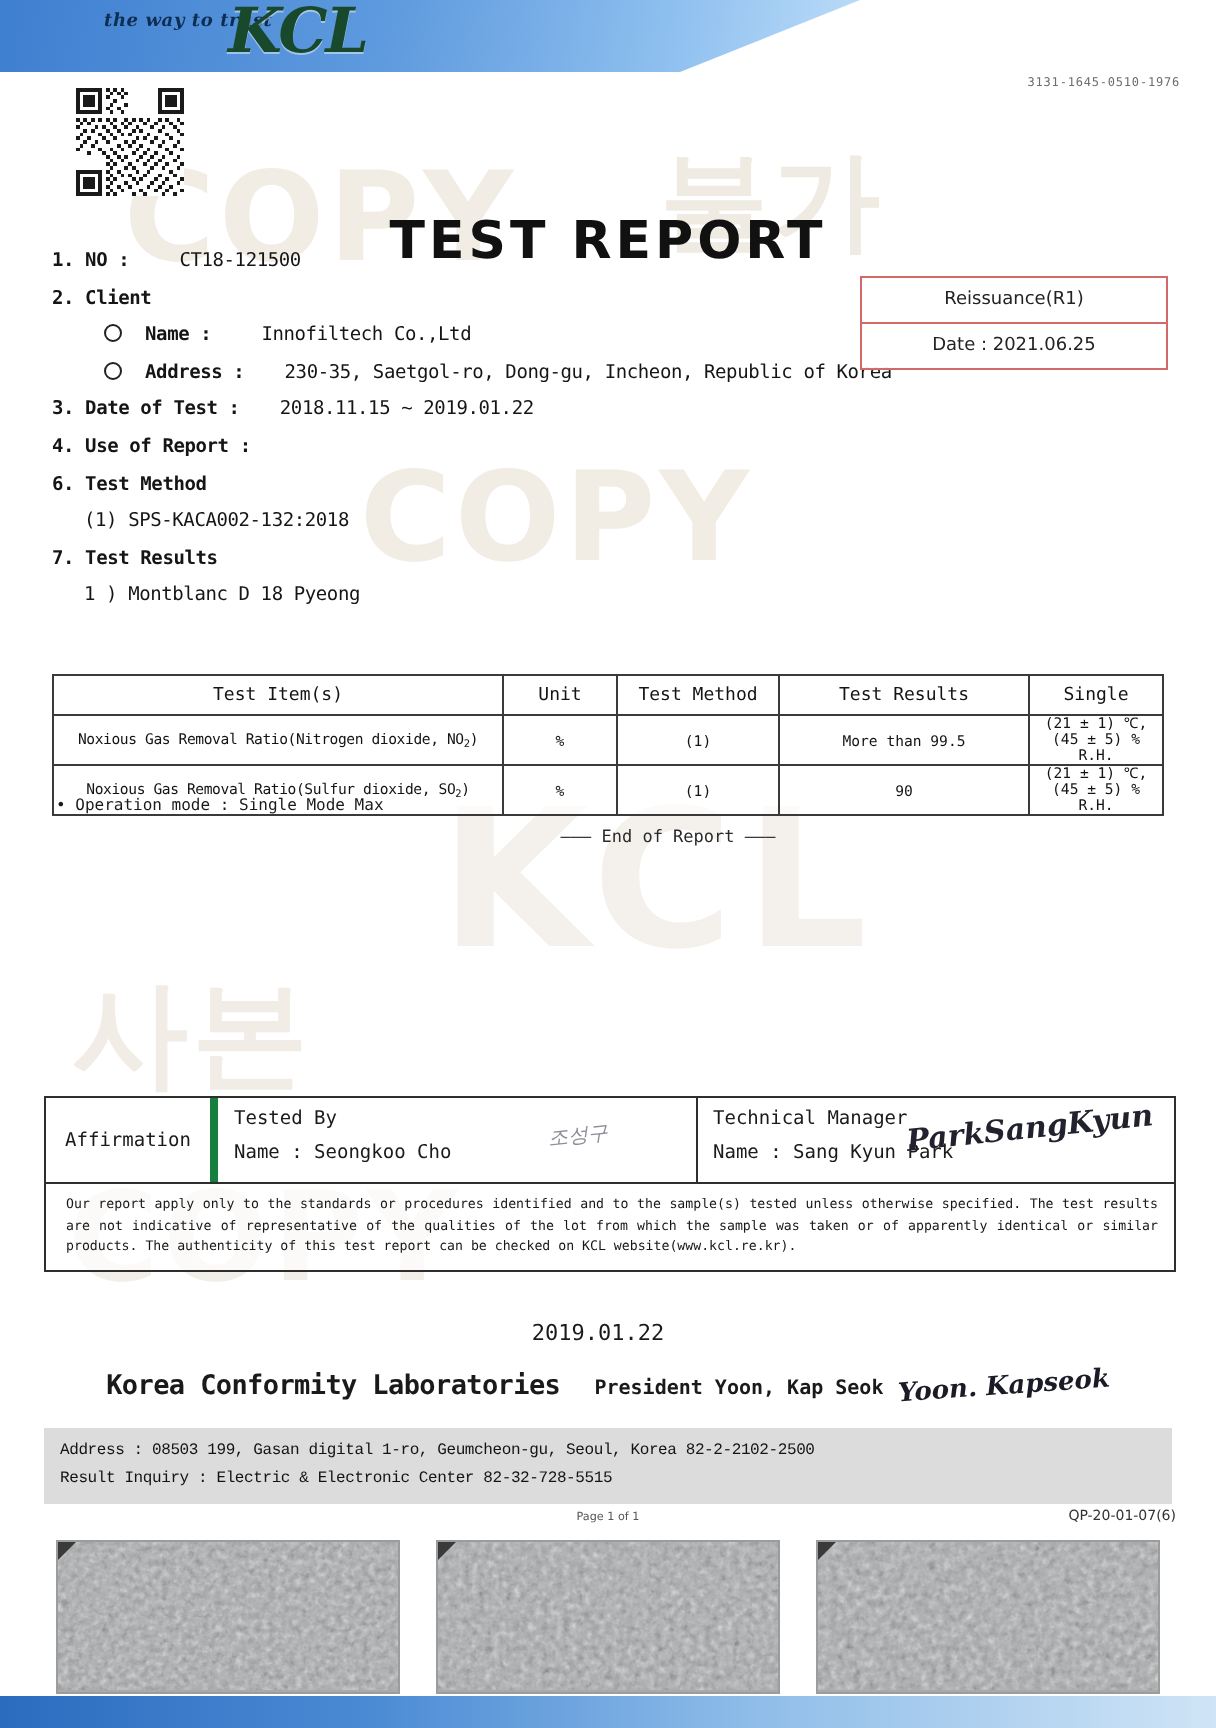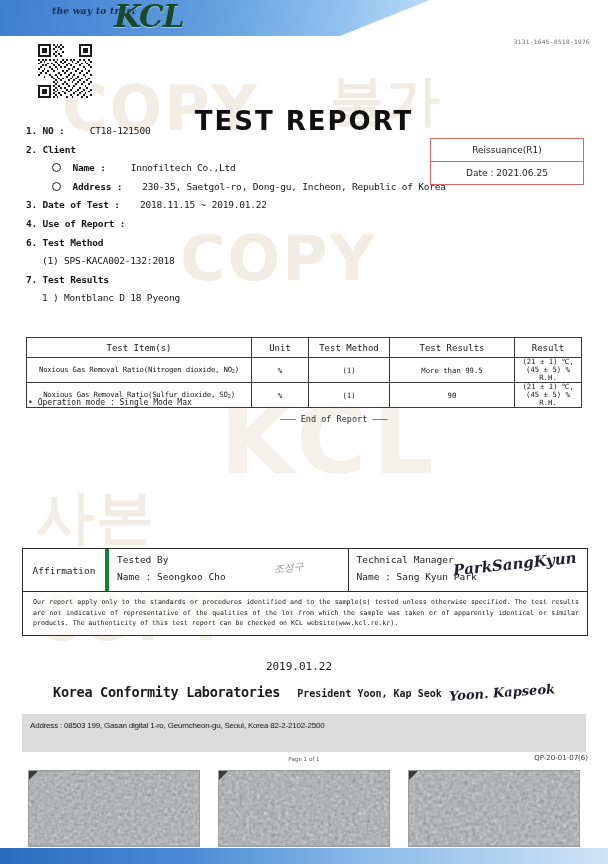--- a/index.html
+++ b/index.html
@@ -113,21 +113,21 @@
   .pres{font-size:10px;font-weight:bold;font-family:"DejaVu Sans Mono",monospace;
      margin-left:12px;text-align:center;}
   .sig-pres{font-family:"DejaVu Serif",serif;font-style:italic;font-size:13px;
      font-weight:bold;color:#1b1b28;margin-left:2px;display:inline-block;
      transform:rotate(-4deg);}
 
   
   .footer{position:absolute;left:22px;top:714px;width:564px;height:38px;z-index:2;
      background:#dcdcdc;padding:5px 0 0 8px;box-sizing:border-box;}
   .footer div{font-size:8px;line-height:14px;
-     font-family:Liberation Sans, sans-serif;color:#141414;letter-spacing:-.2px;}
+     font-family:Liberation Mono, monospace;color:#141414;letter-spacing:-.2px;}
   .pagenum{position:absolute;left:0;right:0;top:756px;text-align:center;z-index:2;
      font-size:5.6px;color:#555;font-family:"DejaVu Sans",sans-serif;}
   .formcode{position:absolute;right:20px;top:754px;z-index:2;font-size:7px;
      color:#333;font-family:"DejaVu Sans",sans-serif;}
 
   
   .strips{position:absolute;left:0;top:770px;width:608px;height:78px;z-index:2;
      display:flex;justify-content:space-between;padding:0 28px;box-sizing:border-box;}
   .strip{width:170px;height:75px;position:relative;overflow:hidden;
      background:#a8aaac;border:1px solid #9a9c9e;}
@@ -395,21 +395,21 @@
   </div>
 
   <div class="tbl-wrap">
     <table class="res">
       <thead>
         <tr>
           <th style="width:218px">Test Item(s)</th>
           <th style="width:50px">Unit</th>
           <th style="width:74px">Test Method</th>
           <th style="width:118px">Test Results</th>
-          <th>Result</th>
+          <th>Single</th>
         </tr>
       </thead>
       <tbody id="res-body">
           <tr>
             <td class="item">Noxious Gas Removal Ratio(Nitrogen dioxide, NO<span class="sub">2</span>)</td>
             <td>%</td>
             <td>(1)</td>
             <td>More than 99.5</td>
             <td class="remark">(21 ± 1) ℃, (45 ± 5) % R.H.</td>
           </tr>
@@ -446,20 +446,21 @@
 
   <div class="final-date">2019.01.22</div>
   <div class="final-line">
     <span class="org">Korea Conformity Laboratories</span>
     <span class="pres">President  Yoon, Kap Seok</span>
     <span class="sig-pres">Yoon. Kapseok</span>
   </div>
 
   <div class="footer">
     <div>Address : 08503  199, Gasan digital 1-ro, Geumcheon-gu, Seoul, Korea  82-2-2102-2500</div>
+    <div>Result Inquiry : Electric &amp; Electronic Center  82-32-728-5515</div>
   </div>
   <div class="pagenum">Page 1 of 1</div>
   <div class="formcode">QP-20-01-07(6)</div>
 
   <div class="strips">
     <div class="strip">
       <svg class="noise" viewBox="0 0 60 26" preserveAspectRatio="none">
           <filter id="n1">
             <feTurbulence type="fractalNoise" baseFrequency="0.85" numOctaves="4"></feTurbulence>
             <feColorMatrix type="saturate" values="0"></feColorMatrix>

